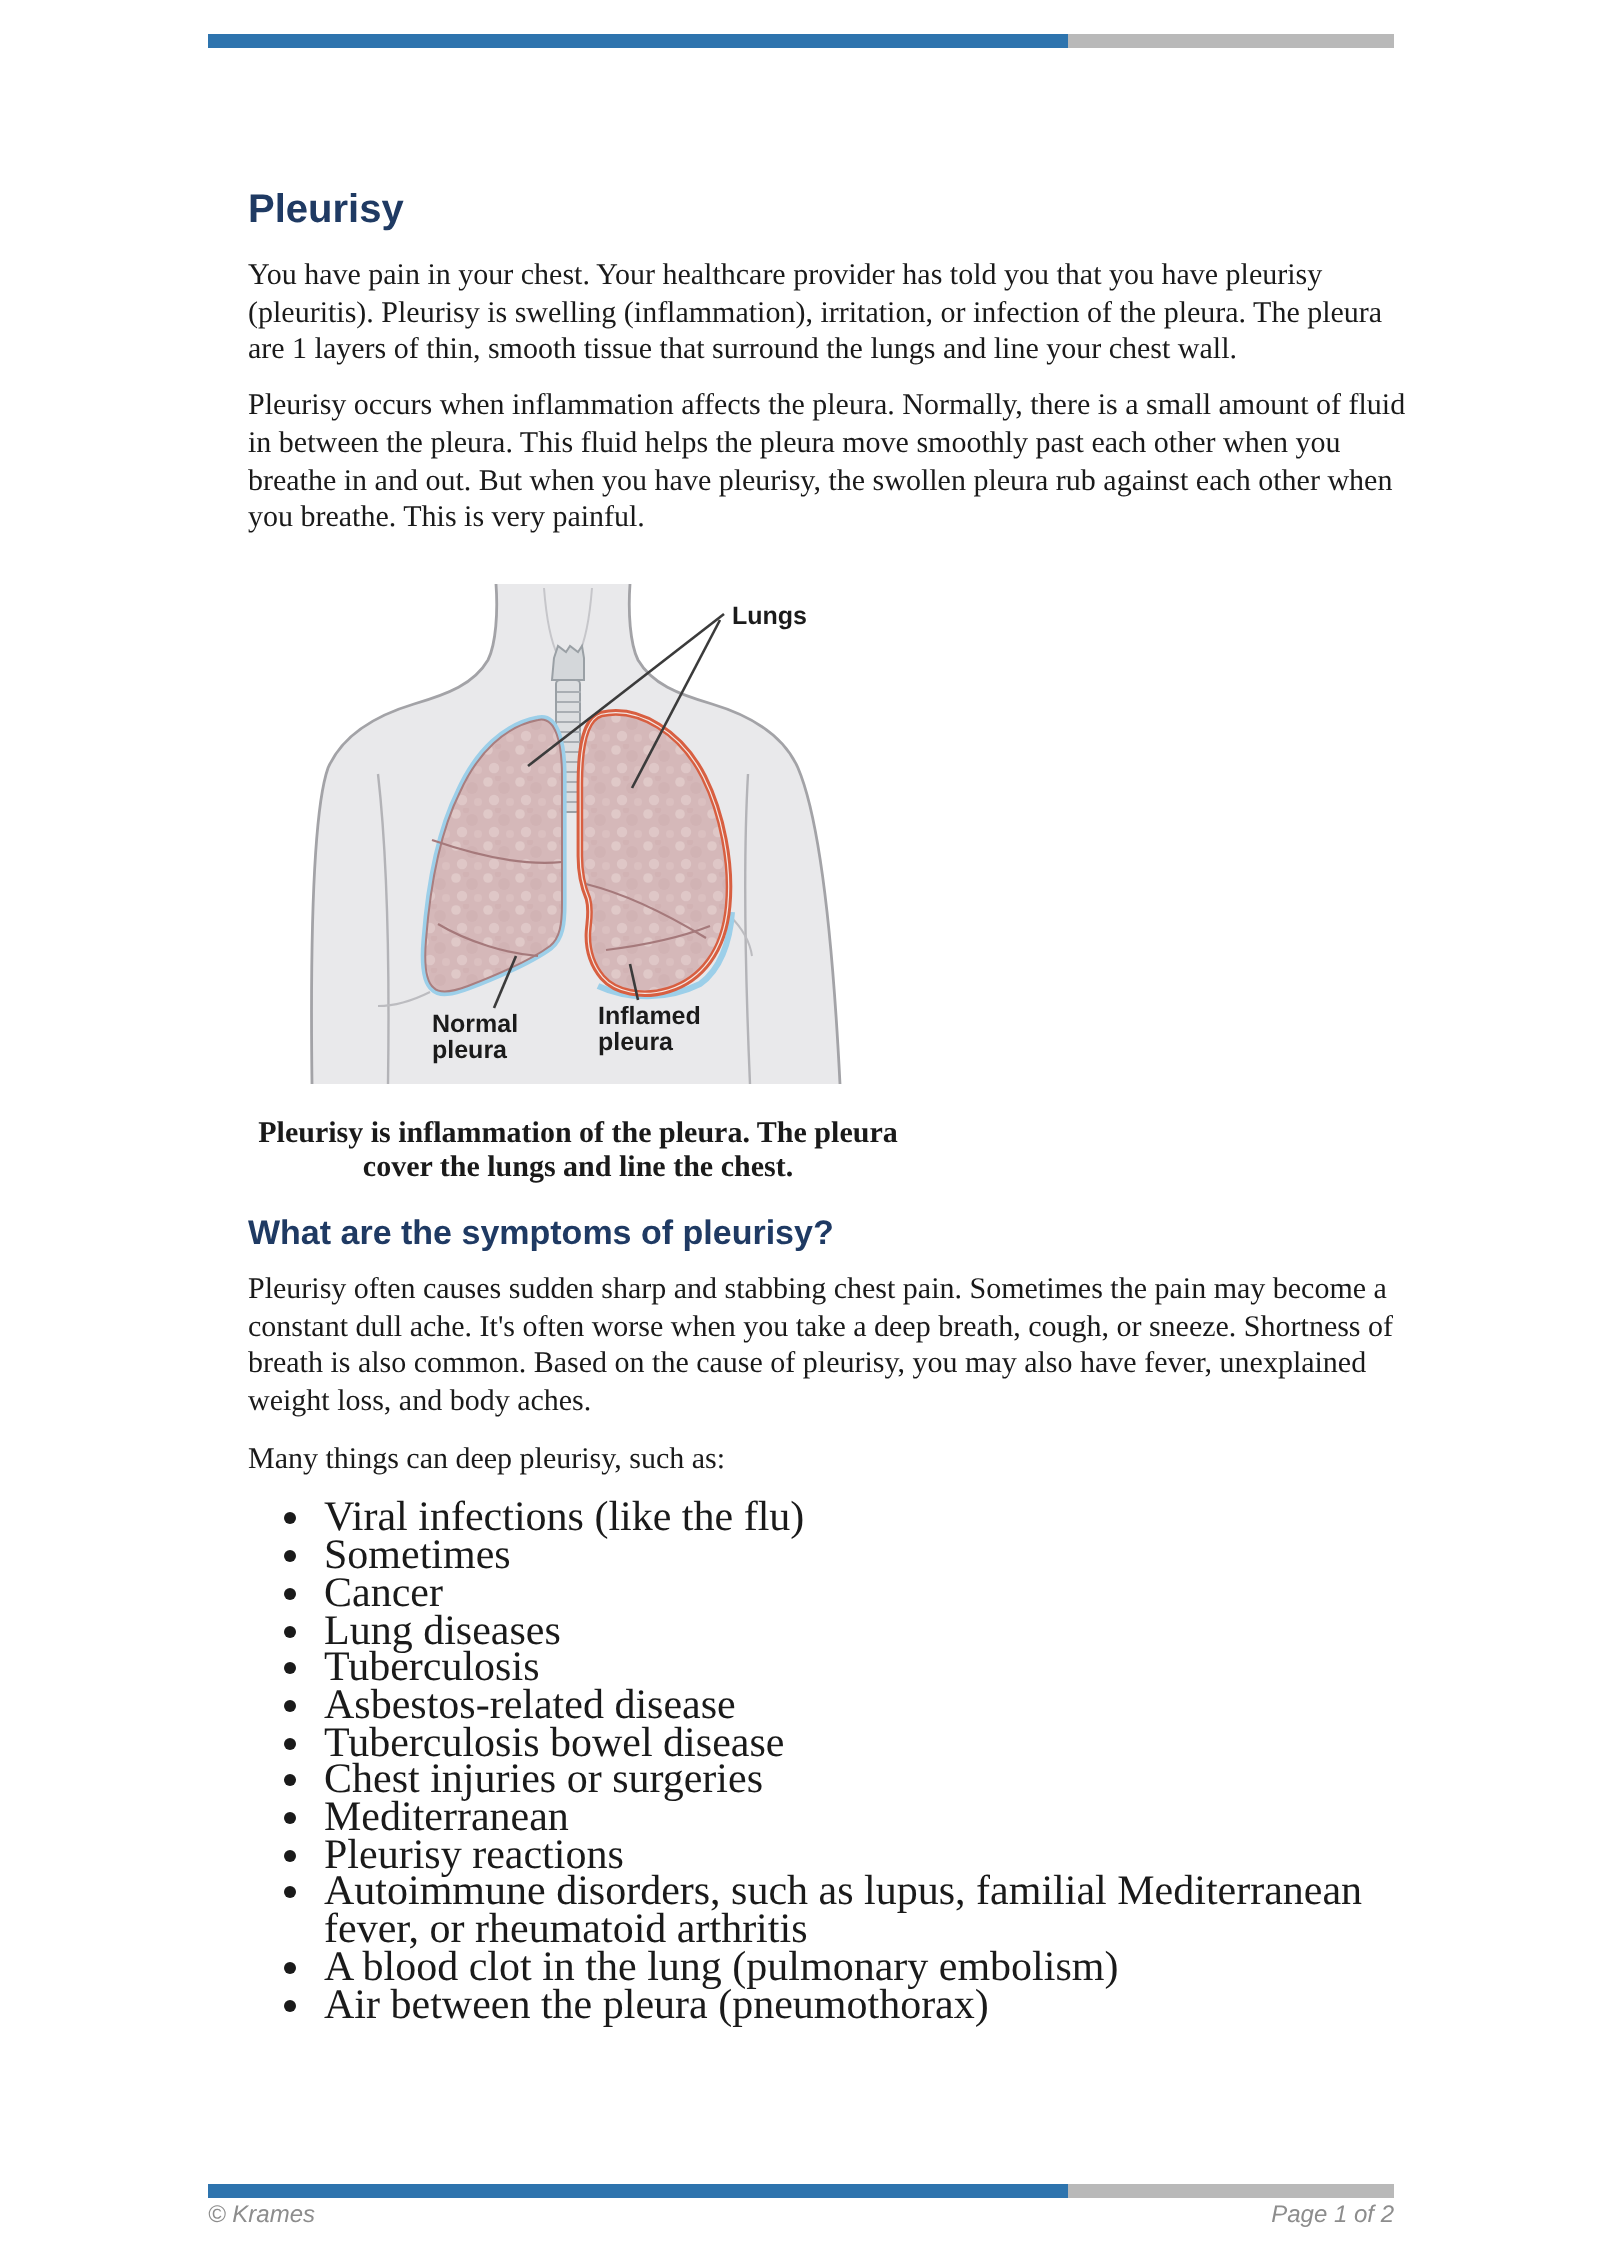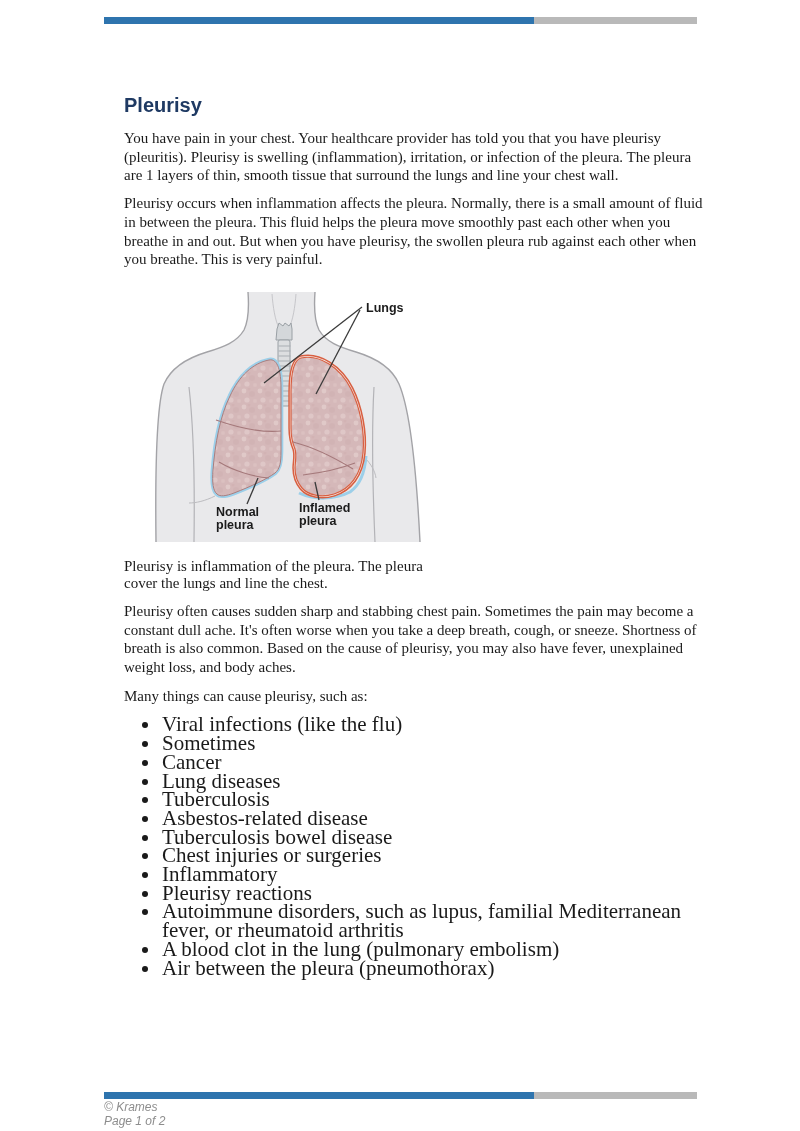--- a/index.html
+++ b/index.html
@@ -61,23 +61,24 @@
 
   figure.anatomy {
     margin: 23px 0 0 5px;
     padding: 0;
     width: 320px;
     text-decoration: underline;
   }
   .caption {
     margin: 12px 0 0 0;
     width: 330px;
-    font-weight: normal;
+    font-weight: bold;
     font-size: 15px;
     line-height: 17.5px;
+    text-align: center;
   }
   ul.causes {
     margin: 10px 0 0 0;
     padding: 0 0 0 37px;
     font-size: 21px;
     line-height: 18.7px;
   }
   ul.causes li { margin: 0; padding: 0 0 0 1px; }
 
   
@@ -85,21 +86,20 @@
     position: absolute;
     left: 104px;
     top: 1100px;
     width: 593px;
     display: flex;
     justify-content: space-between;
     font-family: "Liberation Sans", sans-serif;
     font-style: italic;
     font-size: 12px;
     color: #8d8d8d;
-    flex-direction: column;
   }
 
   
   .fig-label {
     font-family: "Liberation Sans", sans-serif;
     font-weight: bold;
     font-size: 12.5px;
     fill: #1b1b1b;
   }
 </style>
@@ -187,34 +187,35 @@
         <text class="fig-label" x="237" y="20">Lungs</text>
         <text class="fig-label" x="87" y="224">Normal</text>
         <text class="fig-label" x="87" y="237">pleura</text>
         <text class="fig-label" x="170" y="220">Inflamed</text>
         <text class="fig-label" x="170" y="233">pleura</text>
       </svg>
     </figure>
 
     <div class="caption">Pleurisy is inflammation of the pleura. The pleura cover the lungs and line the chest.</div>
 
+    <h2>What are the symptoms of pleurisy?</h2>
     <p class="body-text">Pleurisy often causes sudden sharp and stabbing chest pain. Sometimes the pain may become a constant dull ache. It's often worse when you take a deep breath, cough, or sneeze. Shortness of breath is also common. Based on the cause of pleurisy, you may also have fever, unexplained weight loss, and body aches.</p>
 
-    <p class="body-text list-intro">Many things can cause pleurisy, such as:</p>
+    <p class="body-text list-intro">Many things can deep pleurisy, such as:</p>
 
     <ul class="causes">
       <li>Viral infections (like the flu)</li>
       <li>Sometimes</li>
       <li>Cancer</li>
       <li>Lung diseases</li>
       <li>Tuberculosis</li>
       <li>Asbestos-related disease</li>
       <li>Tuberculosis bowel disease</li>
       <li>Chest injuries or surgeries</li>
-      <li>Inflammatory</li>
+      <li>Mediterranean</li>
       <li>Pleurisy reactions</li>
       <li>Autoimmune disorders, such as lupus, familial Mediterranean fever, or rheumatoid arthritis</li>
       <li>A blood clot in the lung (pulmonary embolism)</li>
       <li>Air between the pleura (pneumothorax)</li>
     </ul>
 
   </main>
 
   <div class="accent-bar bottom">
     <div class="blue"></div>

